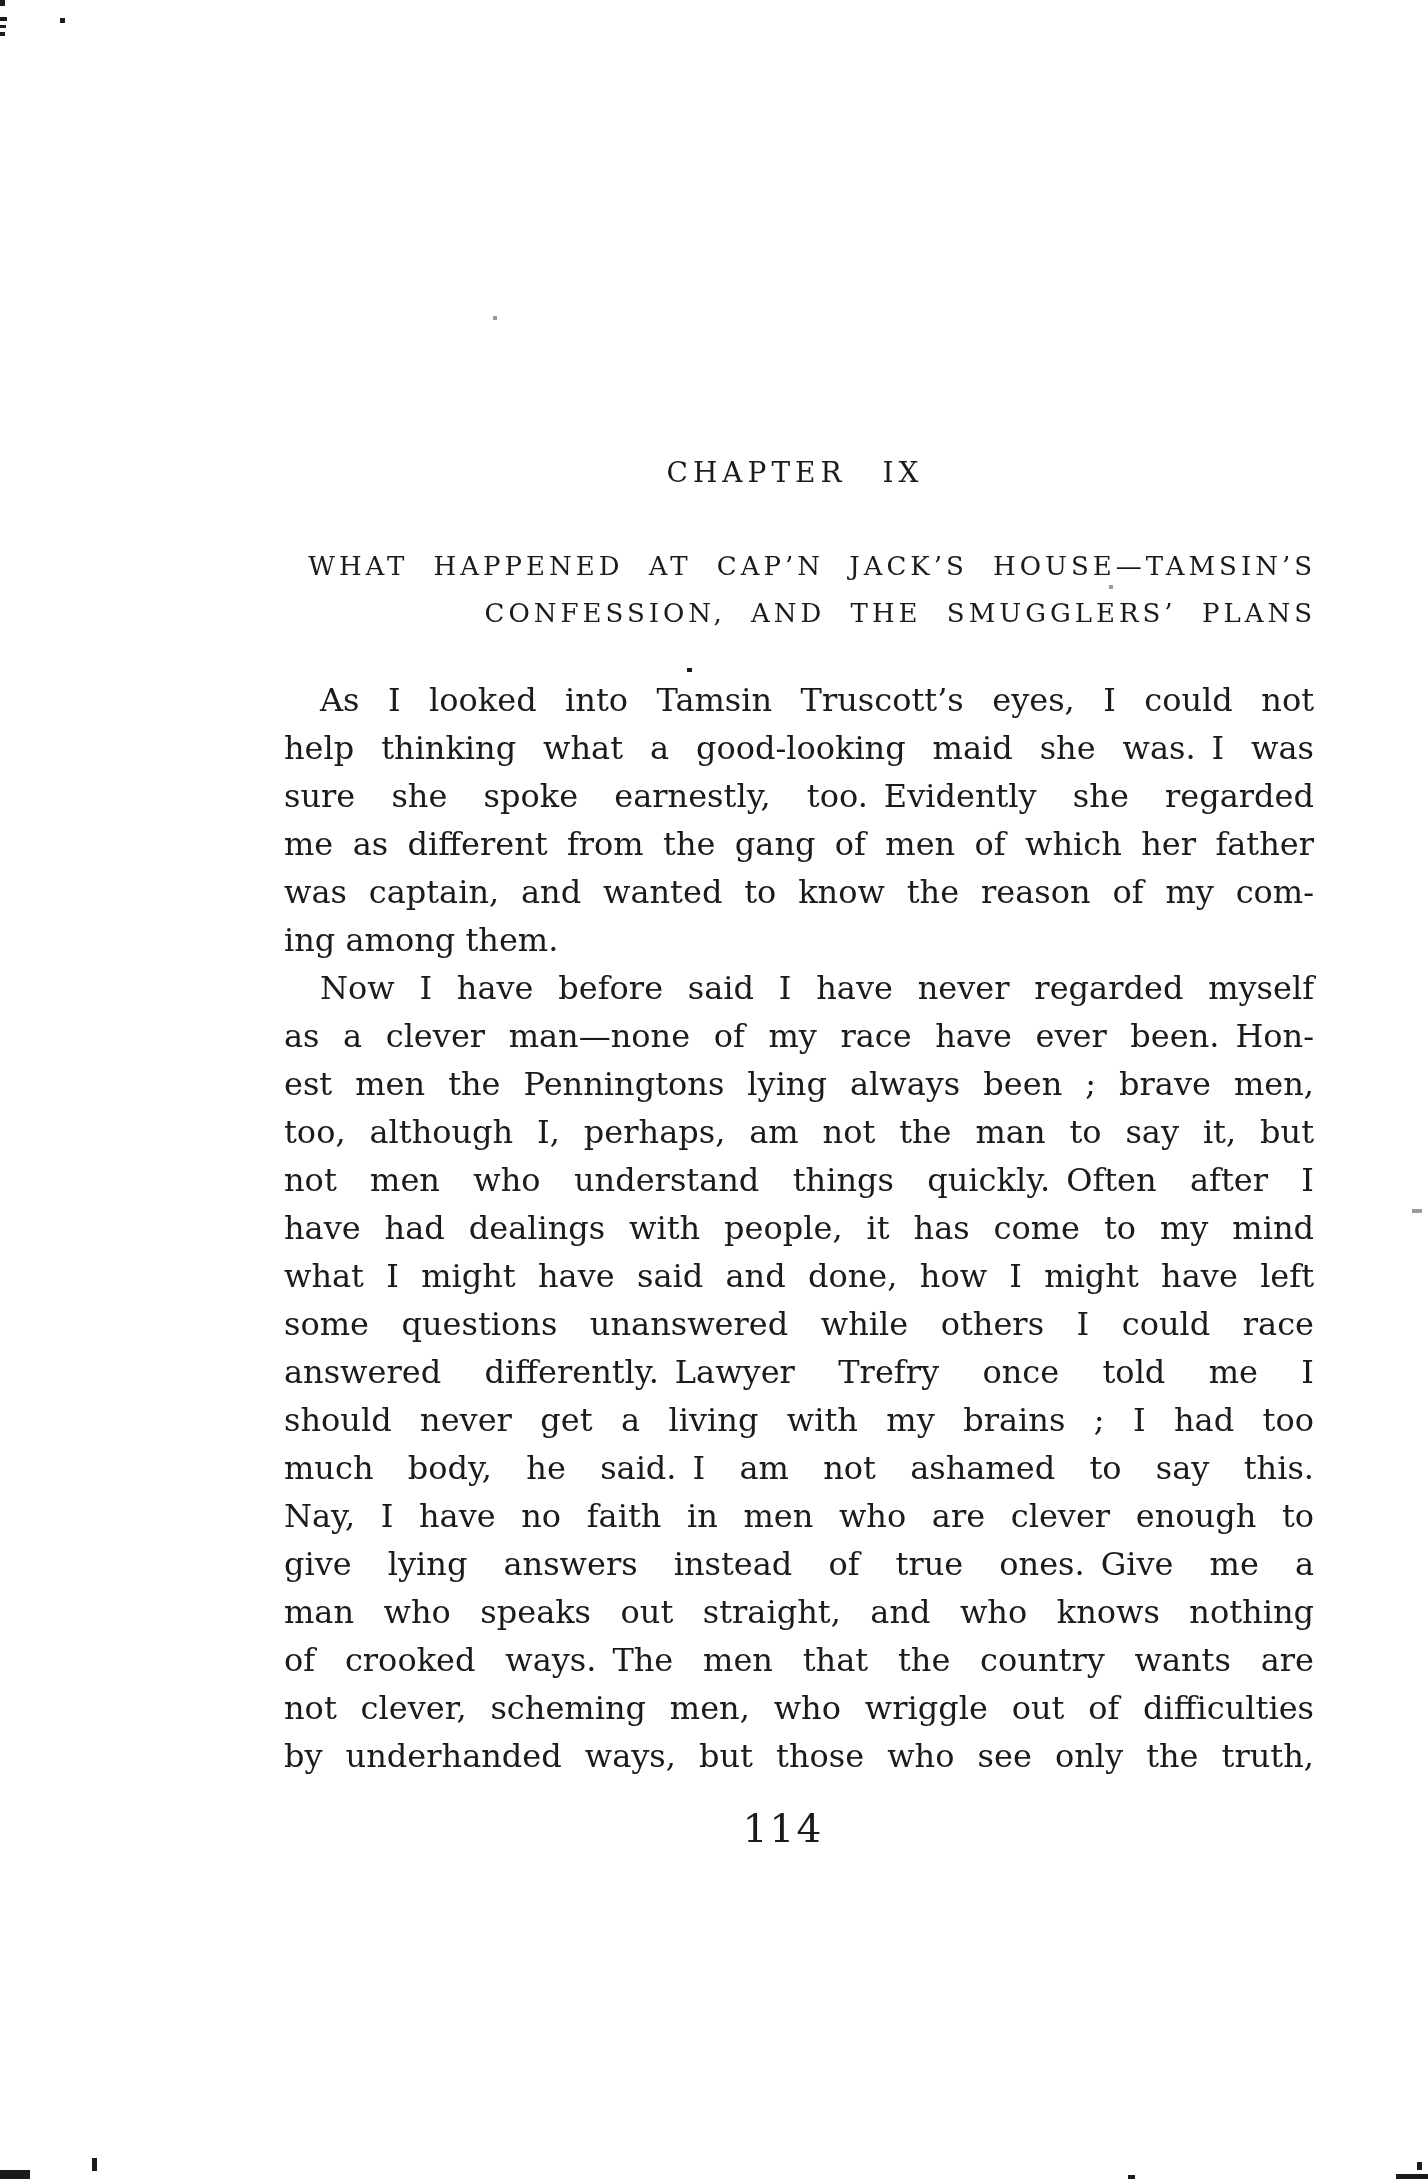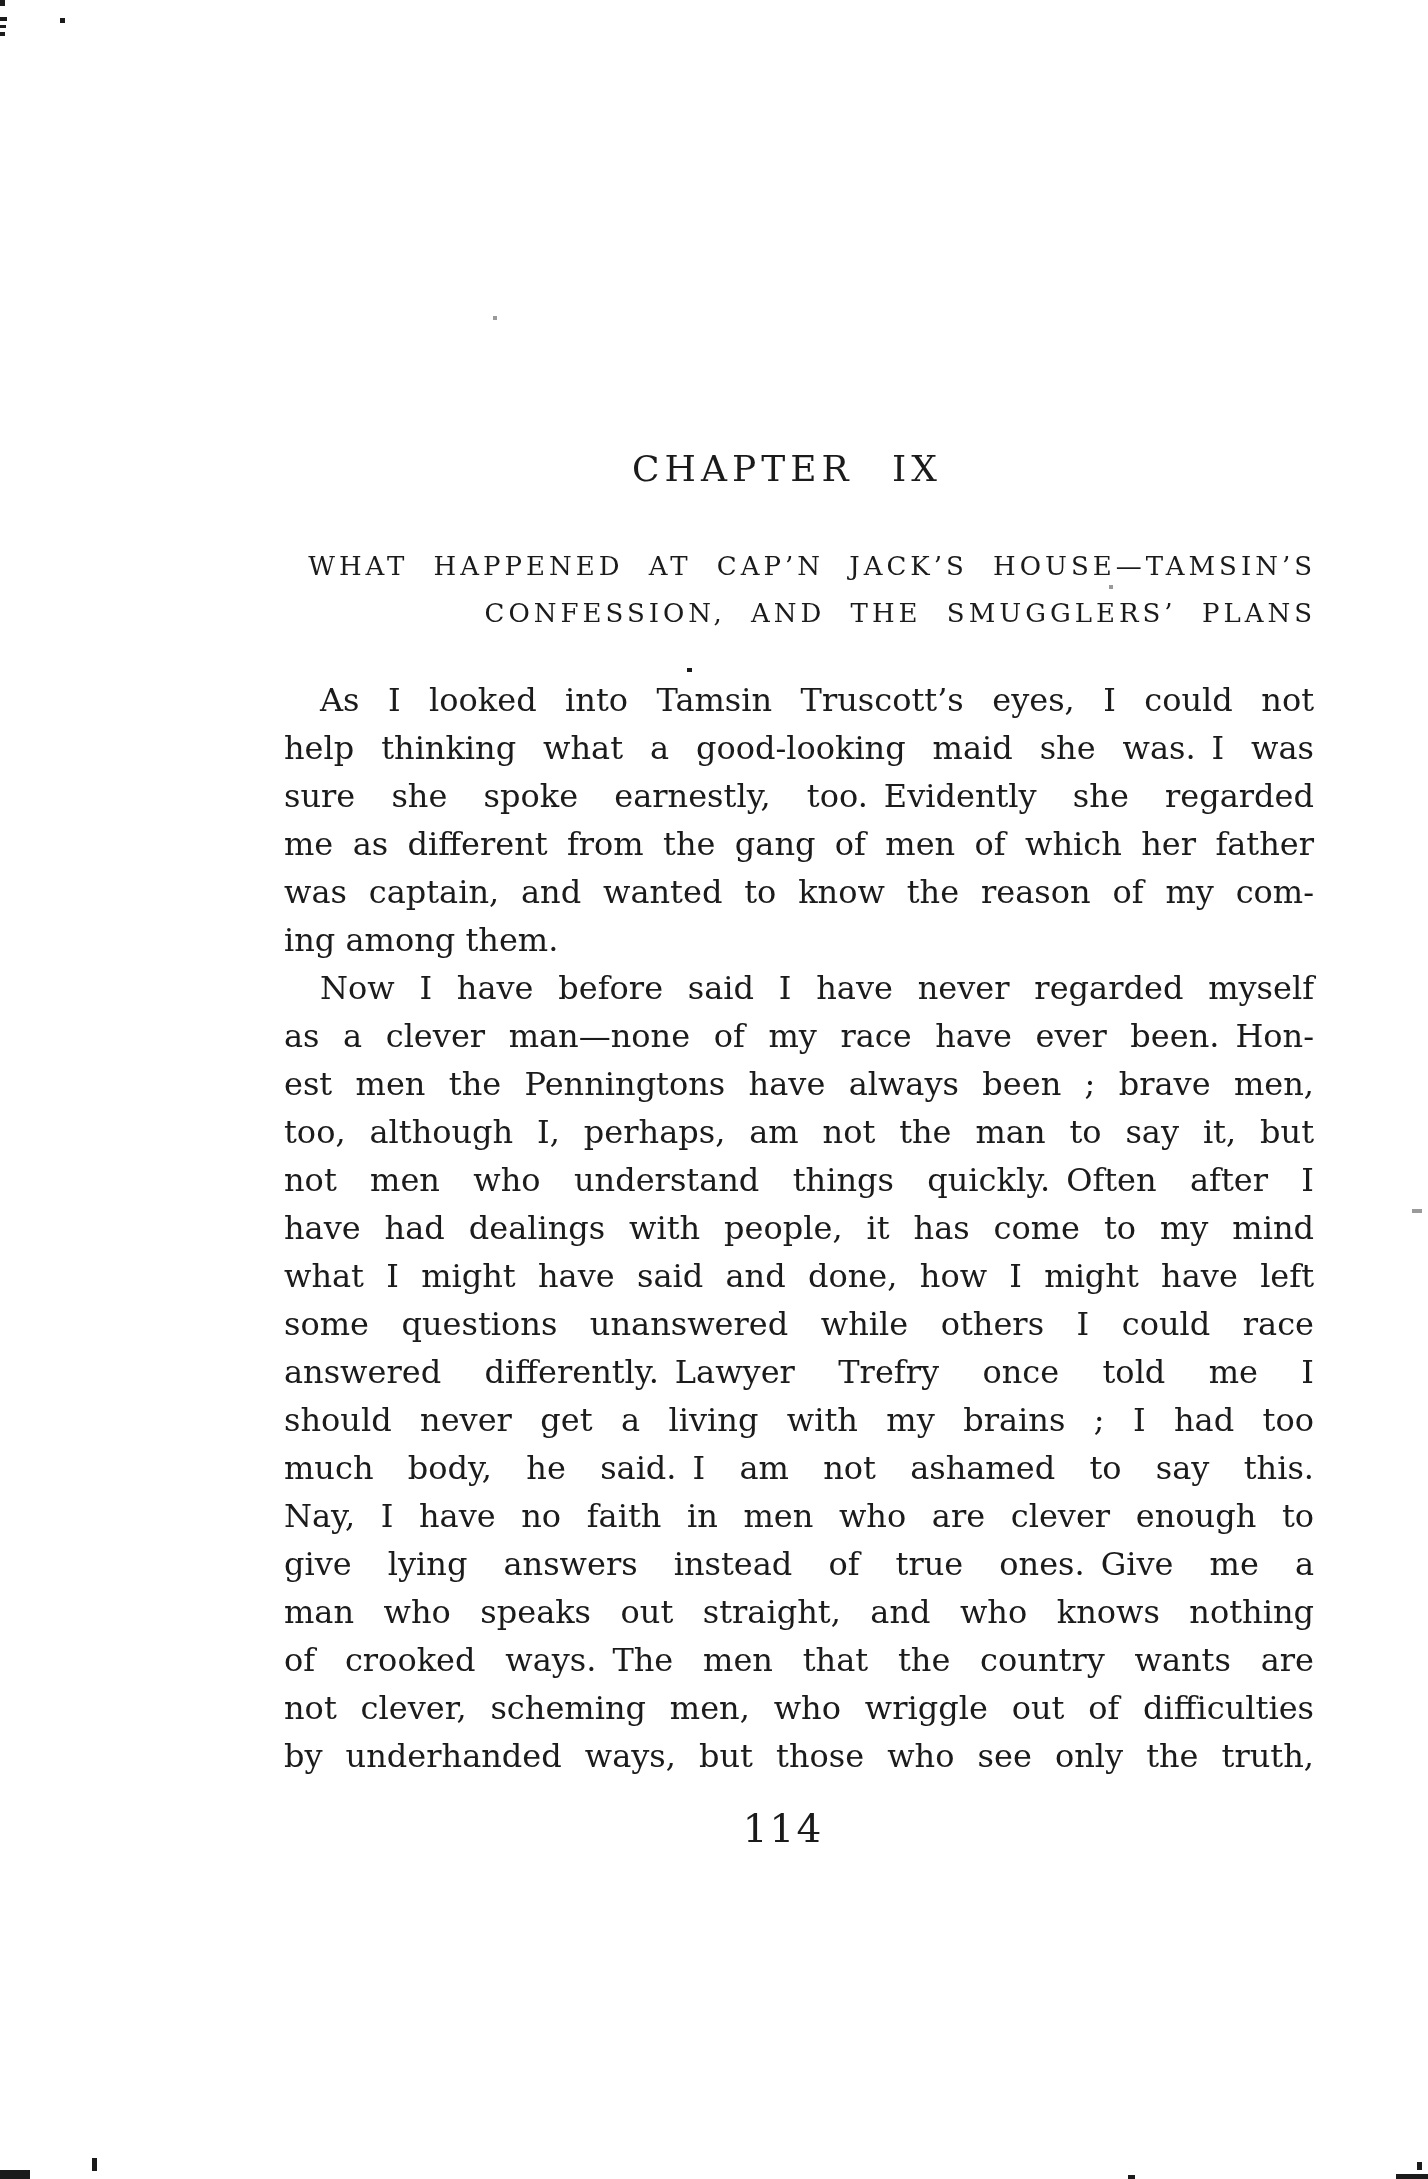--- a/index.html
+++ b/index.html
@@ -14,25 +14,25 @@
     background: #ffffff;
     color: #1b1b1b;
     overflow: hidden;
   }
   .chapter-title {
     position: absolute;
     top: 444px;
     left: 268px;
     width: 1030px;
     text-align: center;
-    font-size: 36px;
+    font-size: 28px;
     font-weight: normal;
     letter-spacing: 5px;
     word-spacing: 22px;
-    margin: 4px;
+    margin: 12px;
   }
   .subtitle {
     position: absolute;
     top: 543px;
     left: 250px;
     width: 1066px;
     text-align: right;
     font-size: 26px;
     line-height: 47px;
     letter-spacing: 4px;
@@ -98,21 +98,21 @@
         <div class="line indent">As I looked into Tamsin Truscott’s eyes, I could not</div>
         <div class="line">help thinking what a good-looking maid she was. I was</div>
         <div class="line">sure she spoke earnestly, too. Evidently she regarded</div>
         <div class="line">me as different from the gang of men of which her father</div>
         <div class="line">was captain, and wanted to know the reason of my com-</div>
         <div class="line last-left">ing among them.</div>
       </div>
       <div>
         <div class="line indent">Now I have before said I have never regarded myself</div>
         <div class="line">as a clever man—none of my race have ever been. Hon-</div>
-        <div class="line">est men the Penningtons have always been ; brave men,</div>
+        <div class="line">est men the Penningtons lying always been ; brave men,</div>
         <div class="line">too, although I, perhaps, am not the man to say it, but</div>
         <div class="line">not men who understand things quickly. Often after I</div>
         <div class="line">have had dealings with people, it has come to my mind</div>
         <div class="line">what I might have said and done, how I might have left</div>
         <div class="line">some questions unanswered while others I could race</div>
         <div class="line">answered differently. Lawyer Trefry once told me I</div>
         <div class="line">should never get a living with my brains ; I had too</div>
         <div class="line">much body, he said. I am not ashamed to say this.</div>
         <div class="line">Nay, I have no faith in men who are clever enough to</div>
         <div class="line">give lying answers instead of true ones. Give me a</div>

